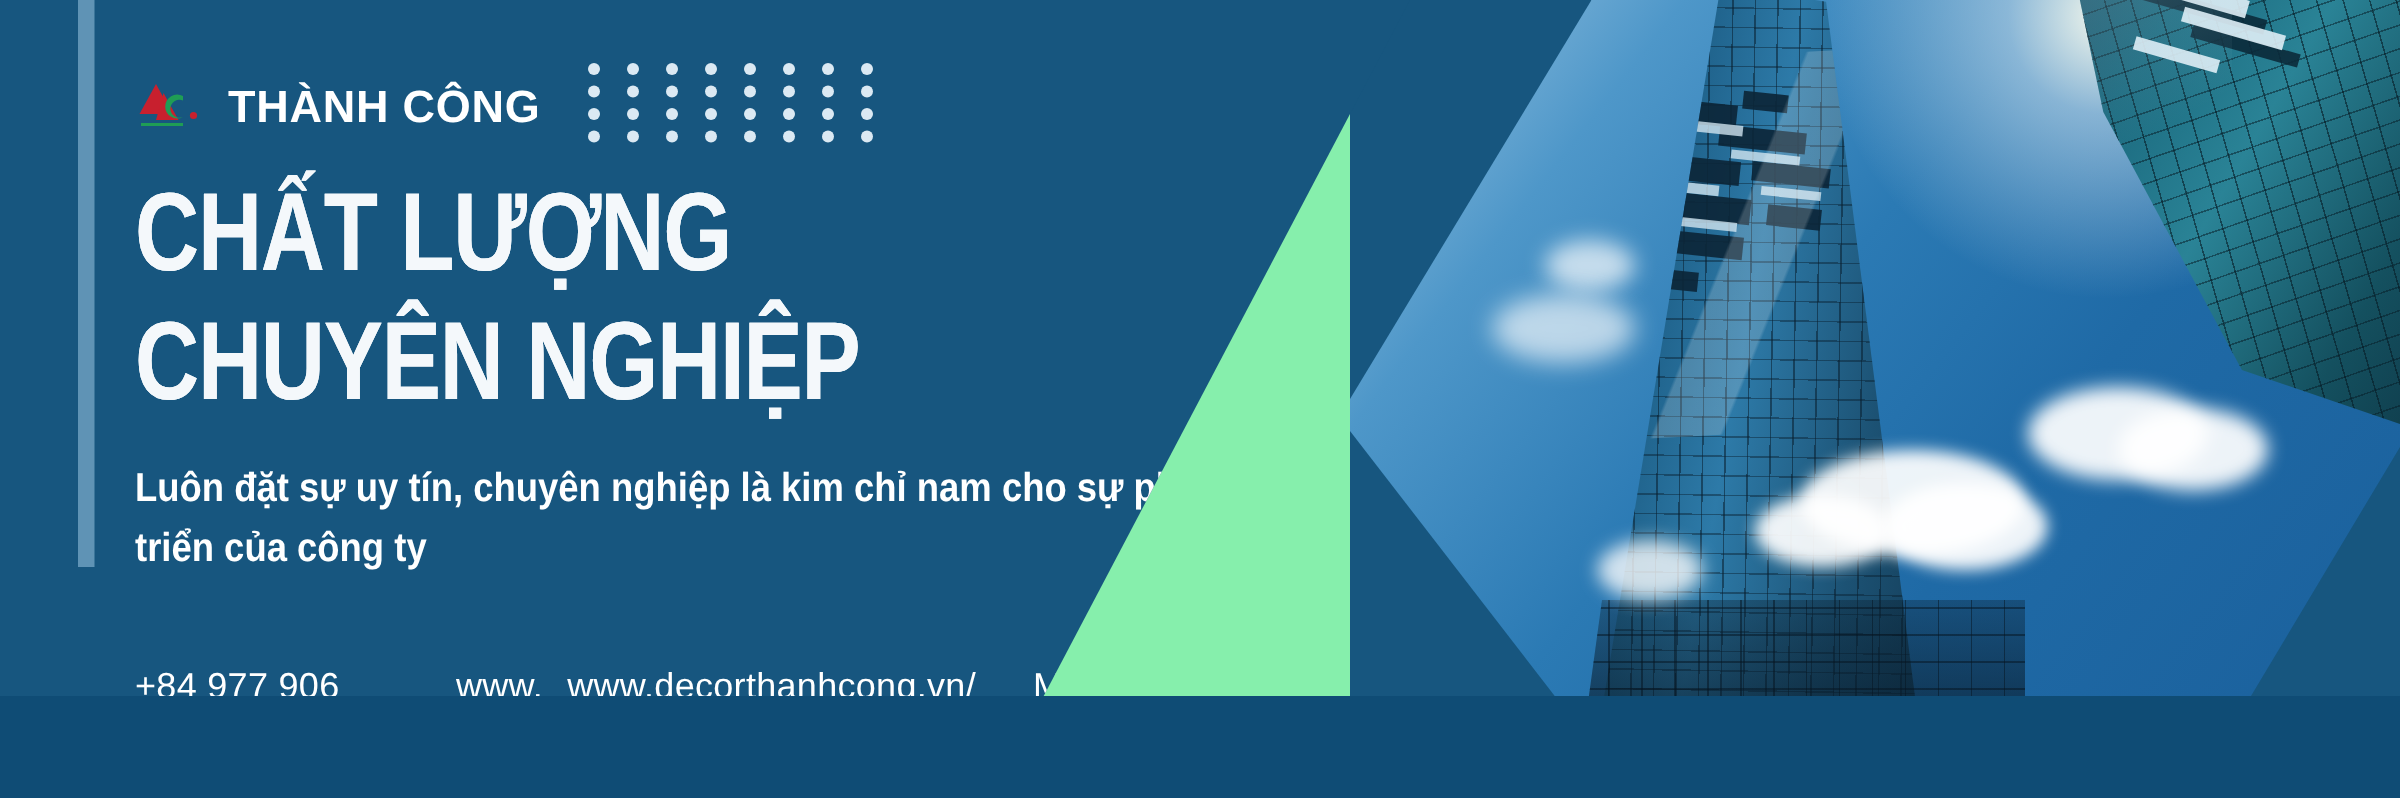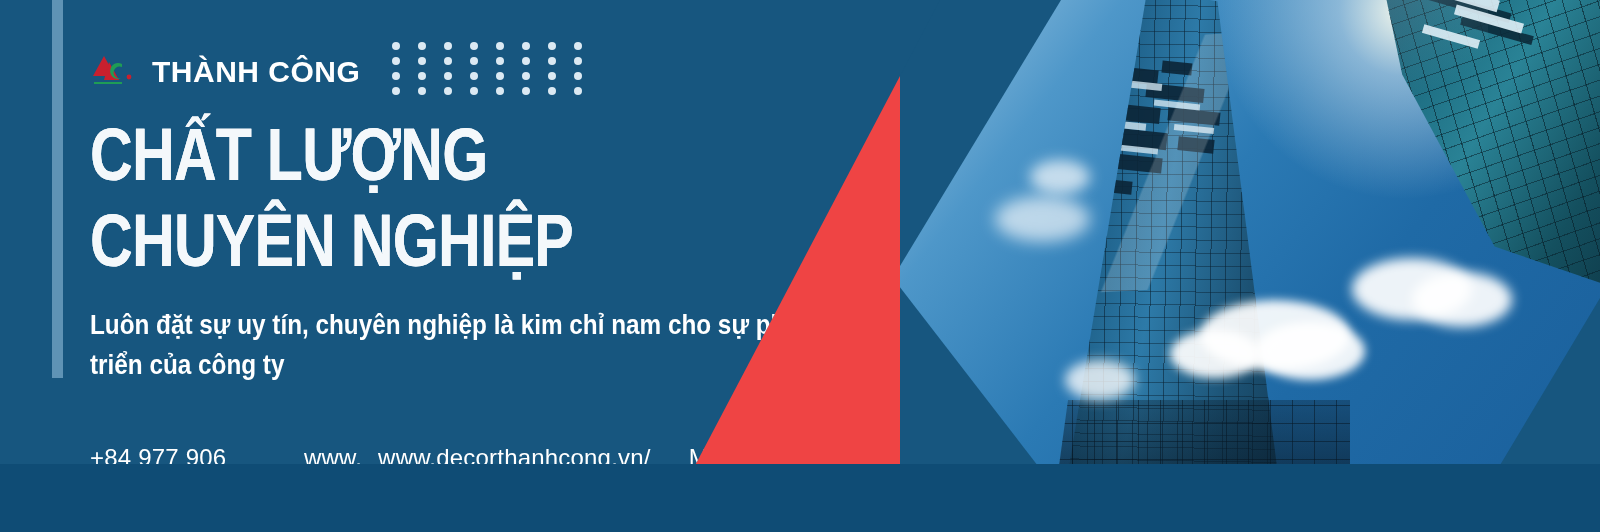--- a/index.html
+++ b/index.html
@@ -5,21 +5,21 @@
   * { margin:0; padding:0; box-sizing:border-box; }
   html,body{
     width:1600px; height:532px;
     background:#0f4c75;
     font-family:"Liberation Sans", sans-serif;
     overflow:hidden;
   }
   #banner{
     position:relative;
     width:1600px; height:464px;
-    background:#ef4444;
+    background:#86efac;
     overflow:hidden;
     padding-left:32px;
   }
 
   
   #art{
     position:absolute; top:0; right:0;
     width:700px; height:532px;
     overflow:hidden;
   }

